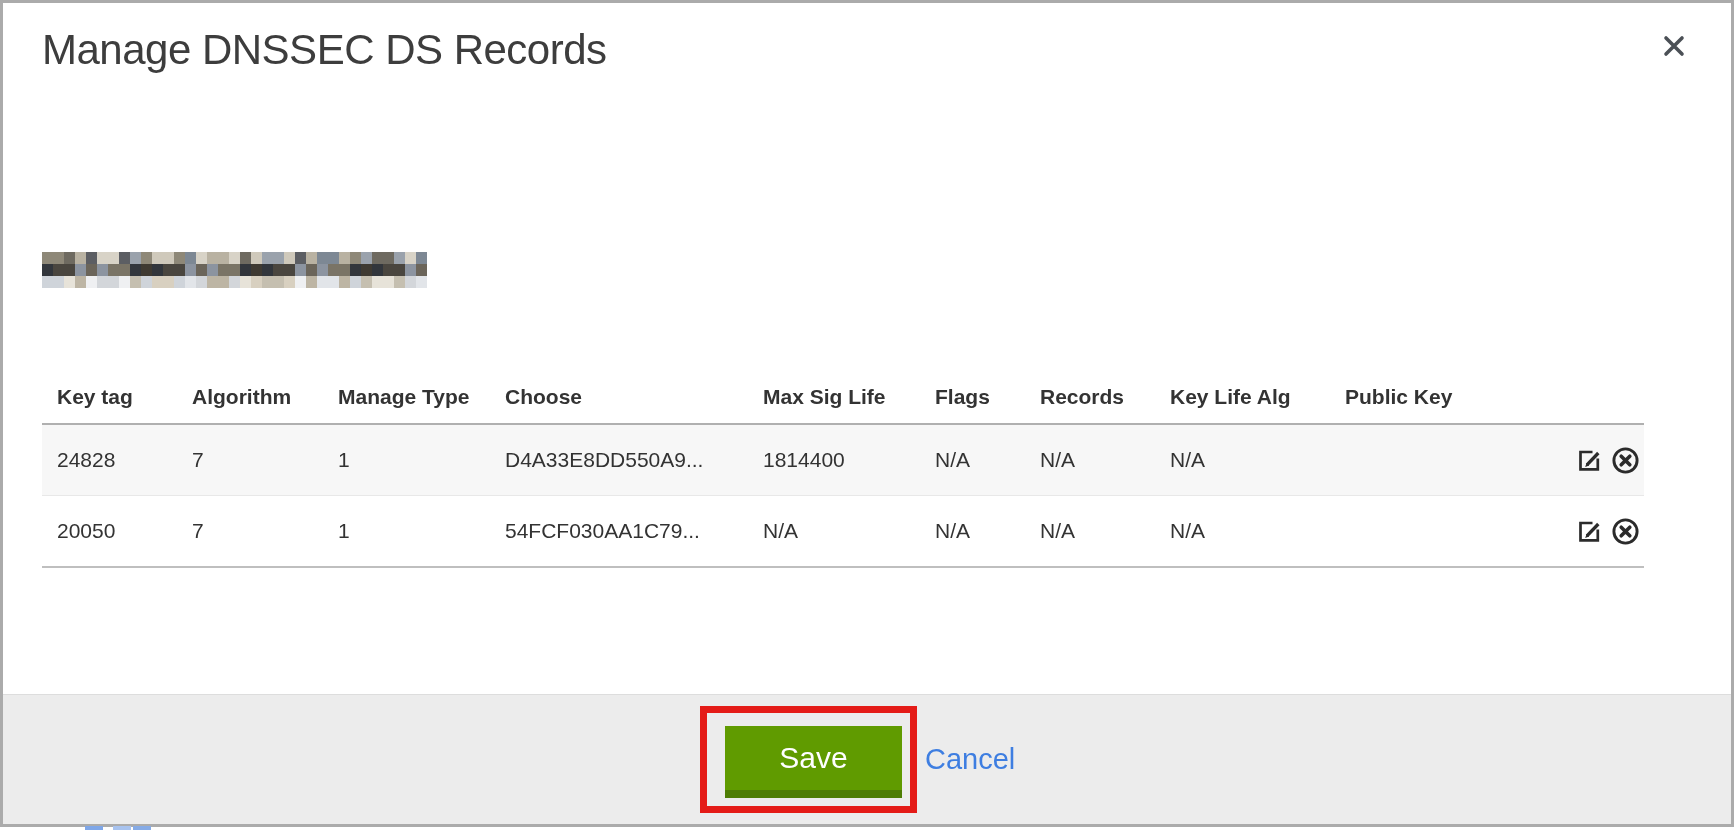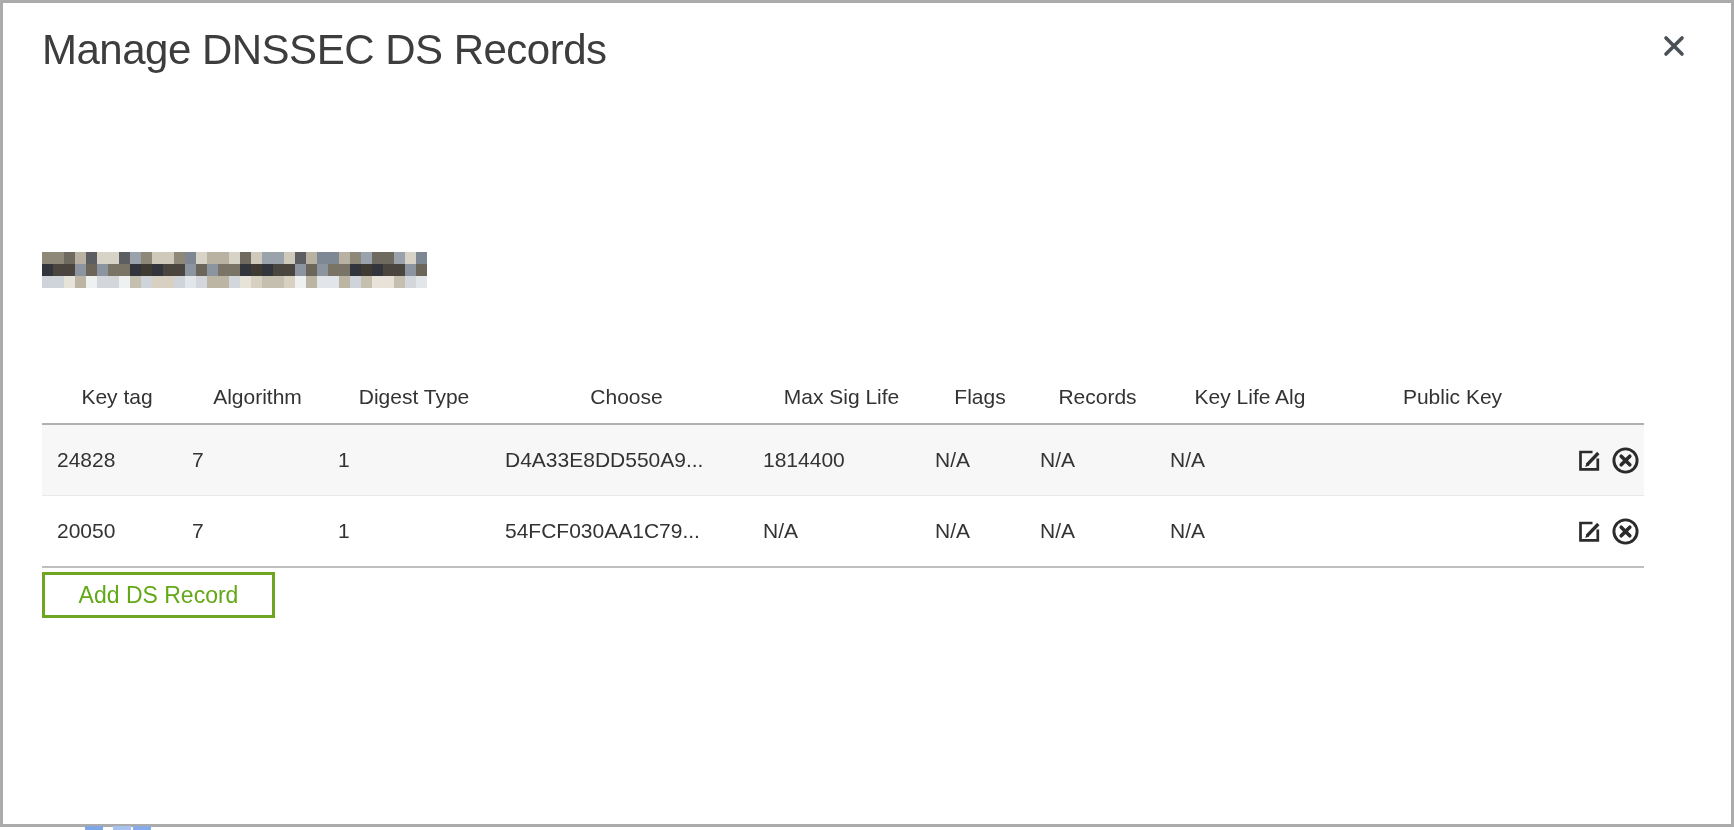--- a/index.html
+++ b/index.html
@@ -14,22 +14,22 @@
   .close{position:absolute;left:1656px;top:28px;width:36px;height:36px;
          background:none;border:none;padding:0;cursor:pointer;line-height:0;}
   .mosaic{position:absolute;left:42px;top:252px;display:grid;
           grid-template-columns:repeat(35,11px);grid-auto-rows:12px;width:385px;}
   .mosaic i{display:block;}
   .instruction{position:absolute;left:42px;top:312px;margin:0;
                font-size:23px;color:var(--text_color);}
   .ds-table{position:absolute;left:42px;top:364px;width:1602px;
             border-collapse:collapse;table-layout:fixed;
             font-size:21px;color:var(--text_color);}
-  .ds-table th{height:53px;text-align:center;vertical-align:middle;
-               font-weight:400;padding:6px 0 0 15px;white-space:nowrap;overflow:hidden;}
+  .ds-table th{height:53px;text-align:left;vertical-align:middle;
+               font-weight:700;padding:6px 0 0 15px;white-space:nowrap;overflow:hidden;}
   .ds-table thead tr{border-bottom:2px solid #b0b0b0;}
   .ds-table td{height:70px;vertical-align:middle;padding:0 0 0 15px;
                white-space:nowrap;overflow:hidden;}
   .ds-table tbody tr:first-child{background:var(--row_alt_bg);}
   .ds-table tbody tr + tr{border-top:1px solid #e8e8e8;}
   .ds-table tbody{border-bottom:2px solid #bfbfbf;}
   .ds-table td.actions{text-align:right;padding:0 4px 0 0;}
   .icon-btn{display:inline-block;vertical-align:middle;cursor:pointer;line-height:0;margin-left:2px;}
   .add-btn{position:absolute;left:42px;top:572px;width:233px;height:46px;
            background:#fff;border:3px solid var(--green_outline_border);
@@ -182,21 +182,21 @@
           <col style="width:105px">
         <col style="width:130px">
           <col style="width:175px">
           <col style="width:230px">
         <col style="width:84px">
       </colgroup>
       <thead>
         <tr>
             <th>Key tag</th>
             <th>Algorithm</th>
-            <th>Digest Type</th>
+            <th>Manage Type</th>
             <th>Choose</th>
             <th>Max Sig Life</th>
             <th>Flags</th>
             <th>Records</th>
             <th>Key Life Alg</th>
             <th>Public Key</th>
             <th></th>
           </tr>
       </thead>
       <tbody>
@@ -248,18 +248,23 @@
     <svg width="29" height="29" viewBox="0 0 29 29">
       <circle cx="14.5" cy="14.5" r="11.6" fill="none" stroke="#2b2b2b" stroke-width="2.9"></circle>
       <path d="M10.2 10.2 L18.8 18.8 M18.8 10.2 L10.2 18.8" stroke="#2b2b2b" stroke-width="3.6" stroke-linecap="round" fill="none"></path>
     </svg>
   </span>
 </td>
           </tr>
         </tbody>
     </table>
 
-    <button class="add-btn">Add DS Record</button>
-
+
+    <div class="footer">
+      <div class="annot">
+        <button class="save-btn">Save</button>
+      </div>
+      <a href="#" class="cancel">Cancel</a>
+    </div>
   </div>
 
   <div class="fragment"></div>
 </div>
 
 </body></html>

